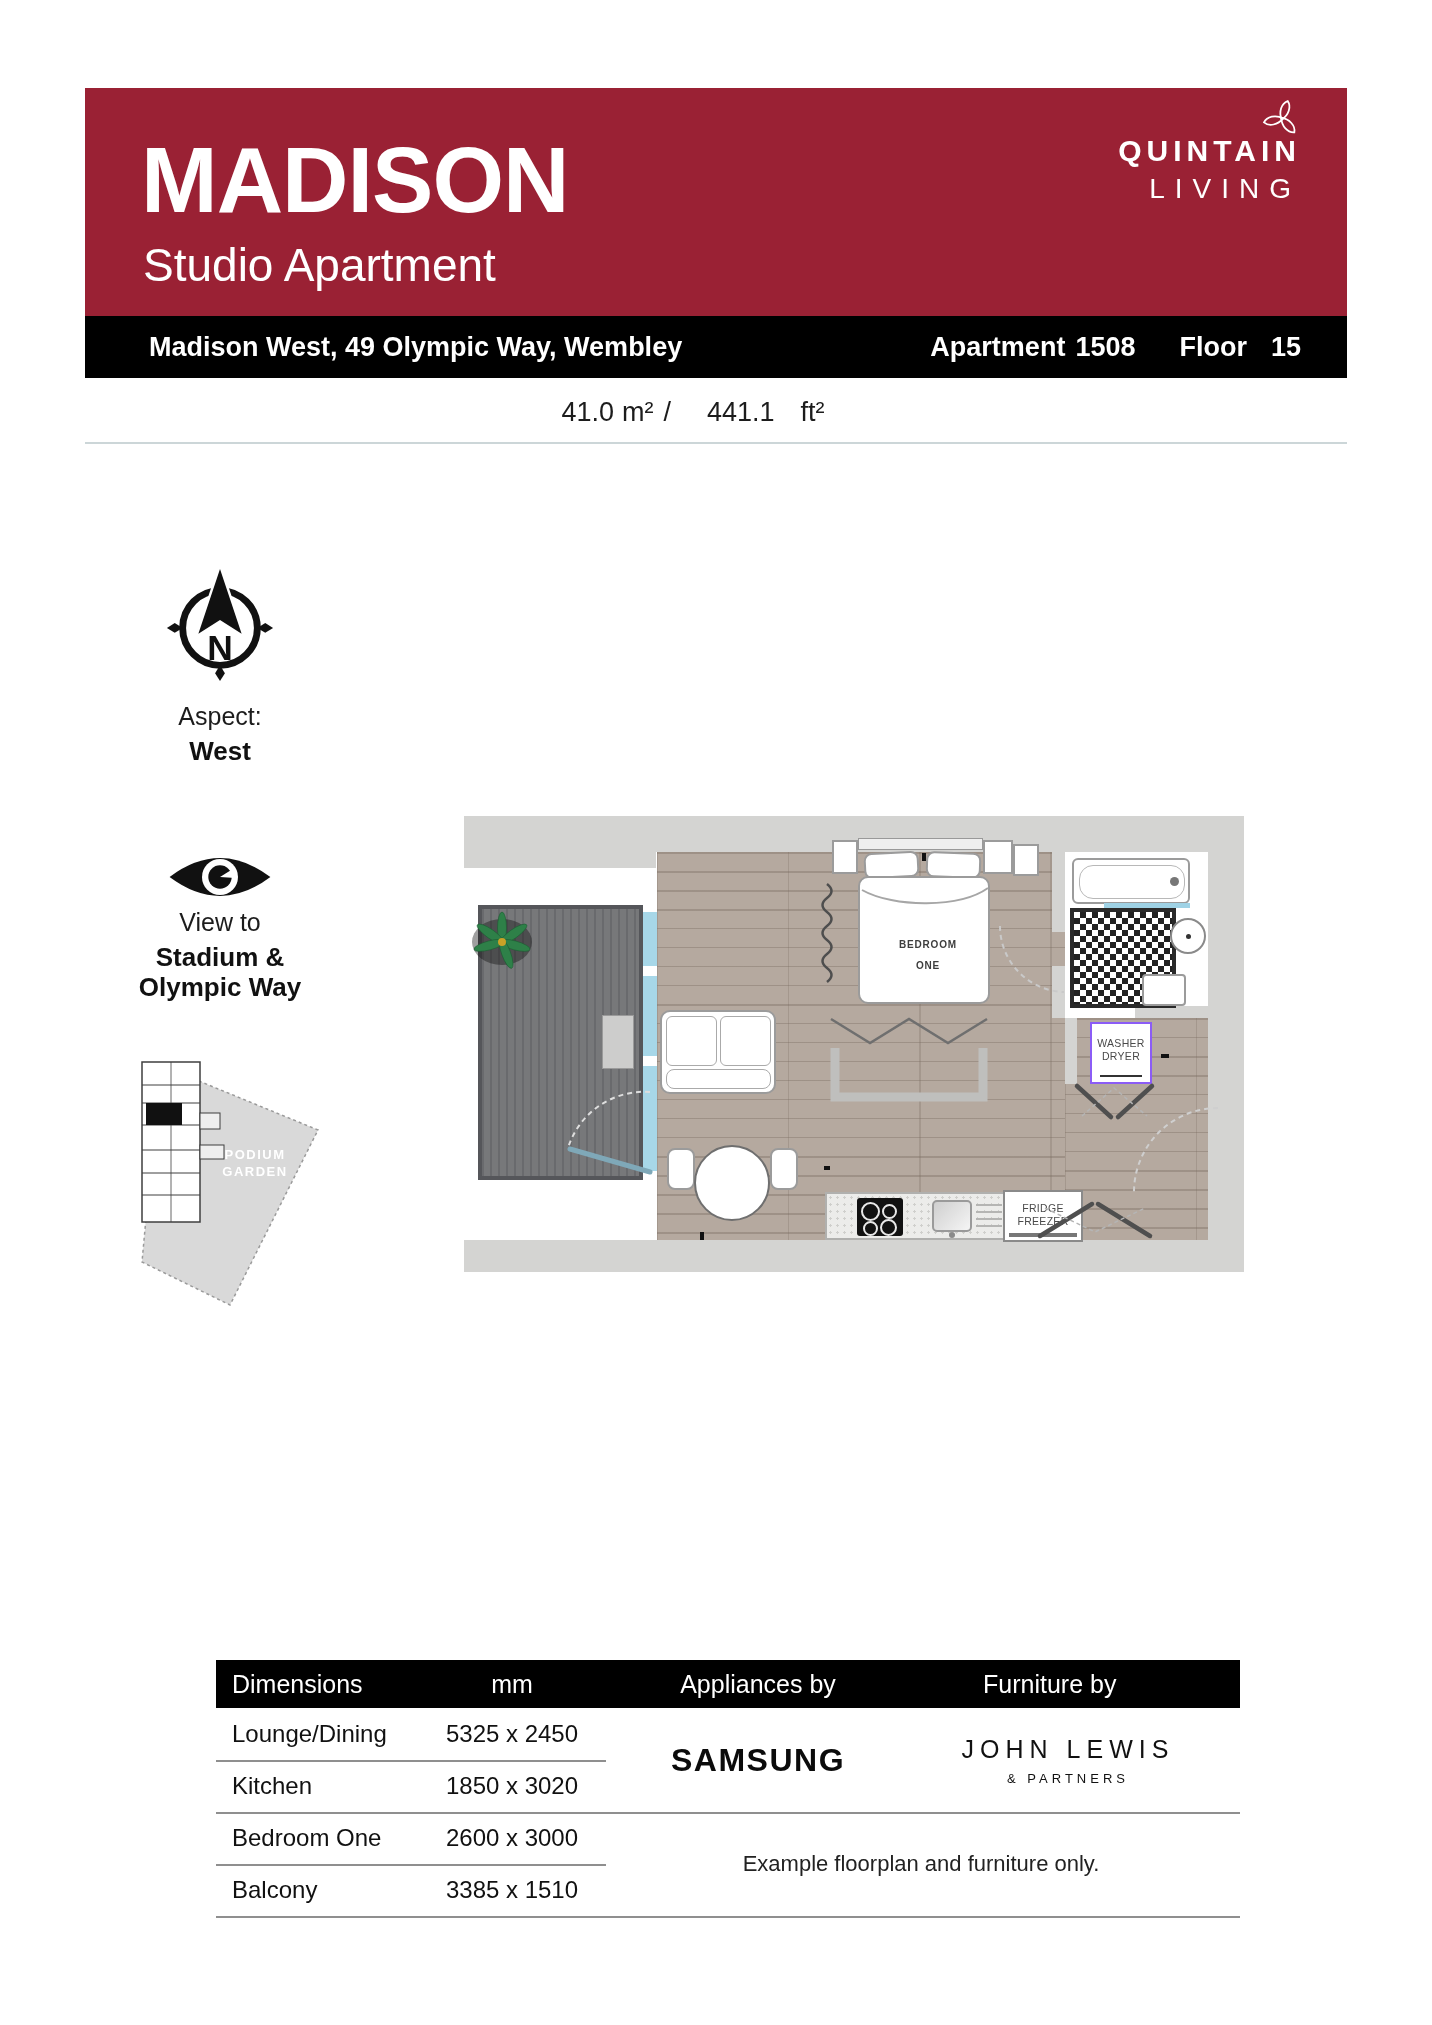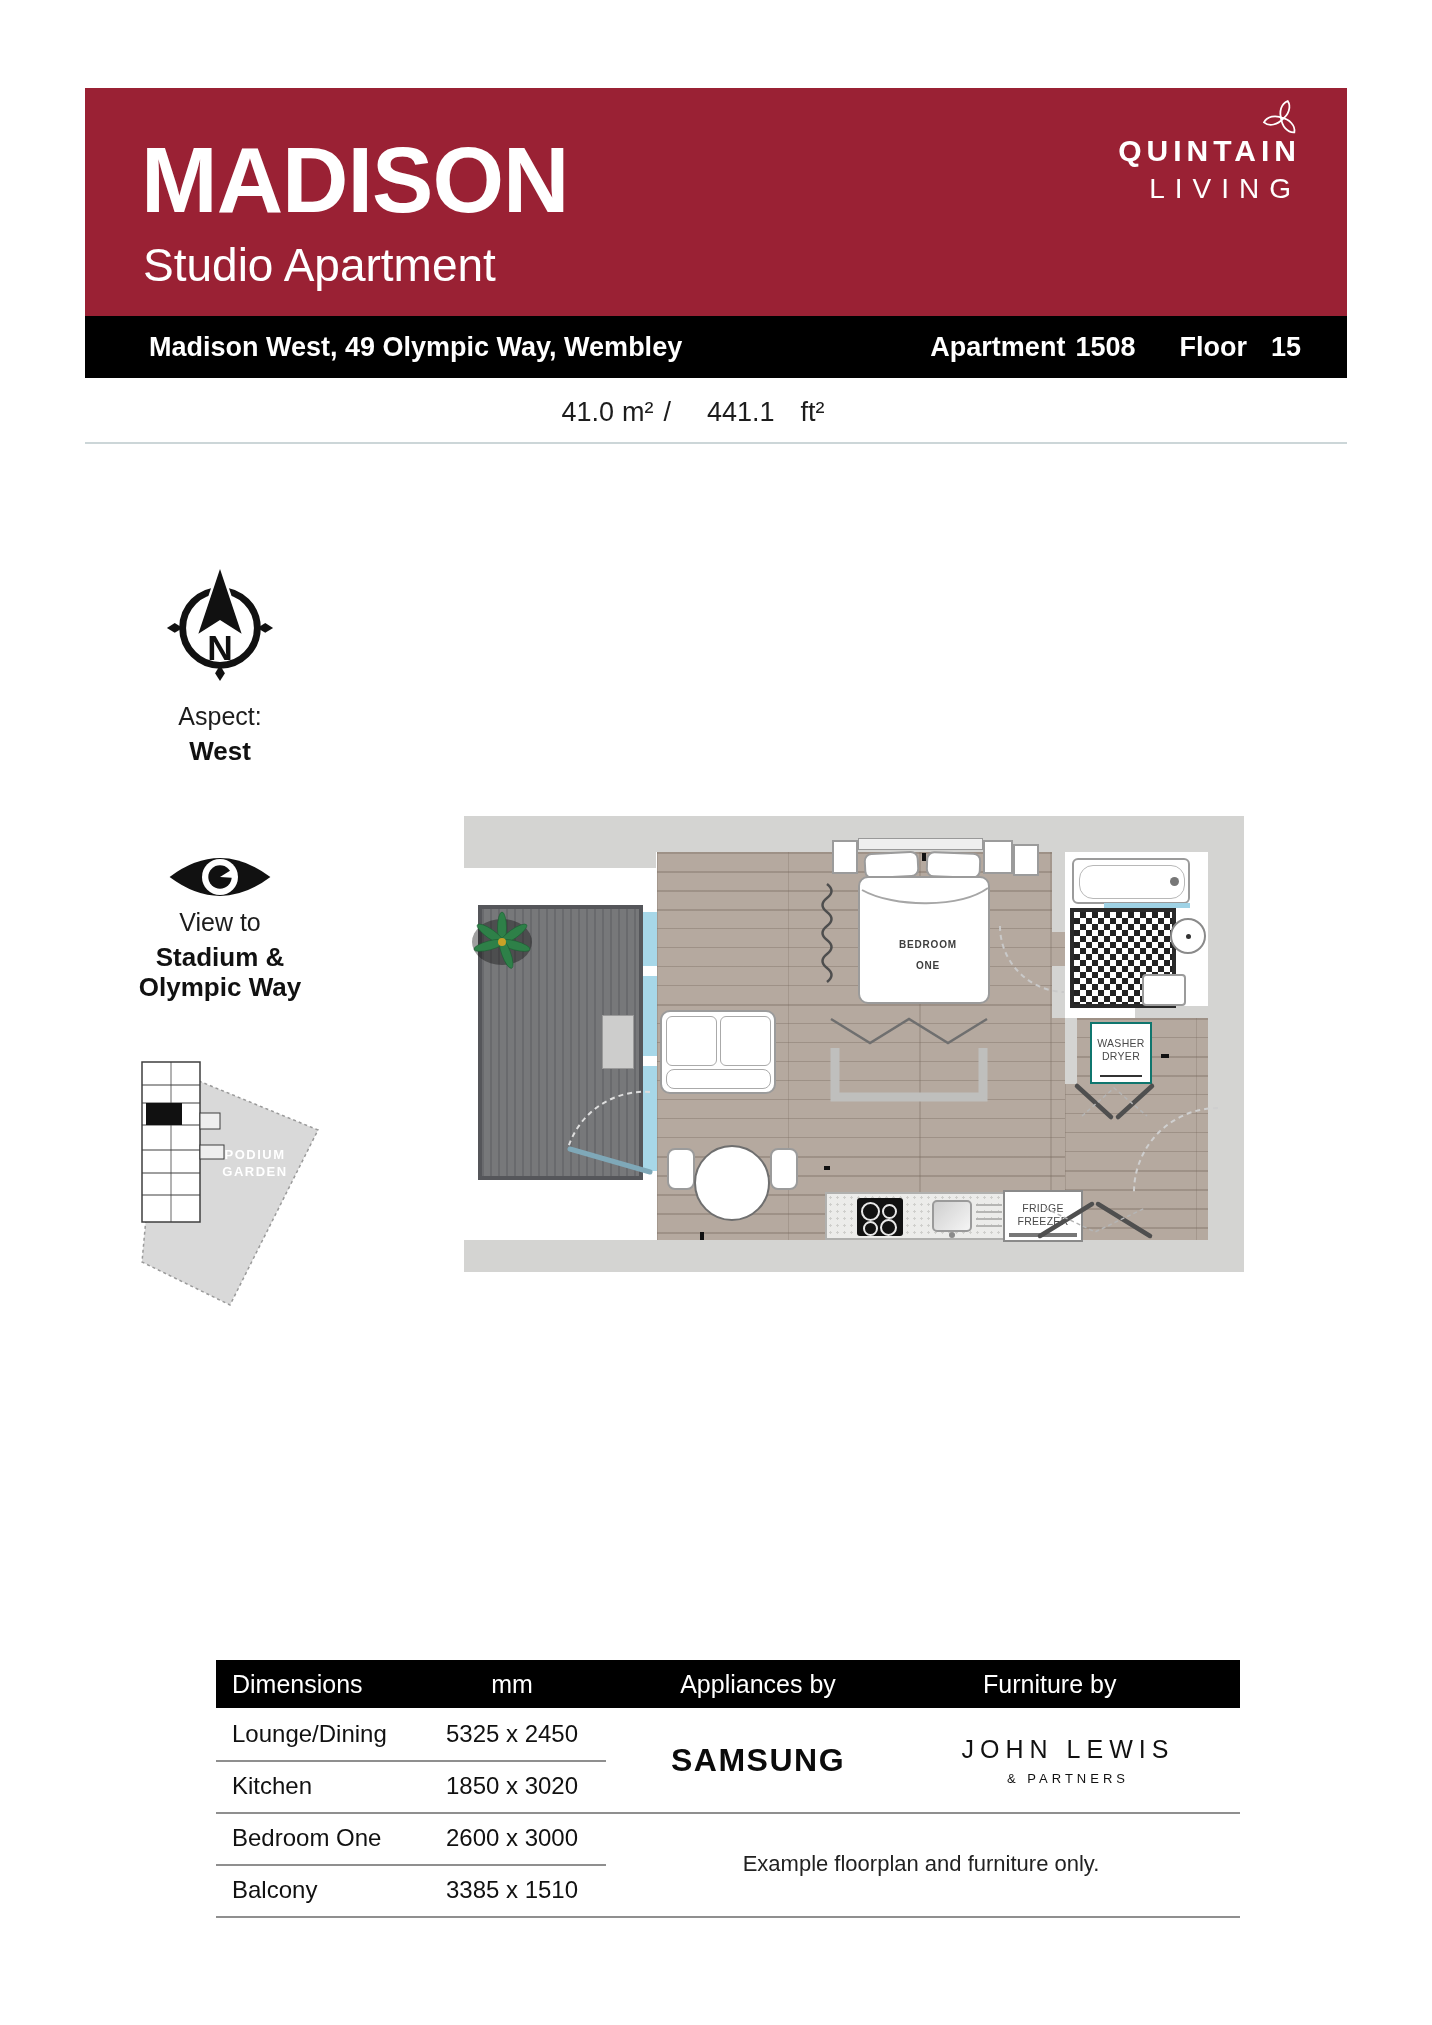--- a/index.html
+++ b/index.html
@@ -200,21 +200,21 @@
       <div class="abs" style="left:5px;top:5px;width:104px;height:32px;border:1.5px solid #b8b8b8;border-radius:14px;"></div>
       <div class="abs" style="left:96px;top:17px;width:9px;height:9px;background:#777;border-radius:50%;"></div>
     </div>
     <div class="abs" style="left:640px;top:87px;width:86px;height:5px;background:#9fd2e5;"></div>
     <div class="abs checker" style="left:606px;top:92px;width:106px;height:100px;"></div>
     <div class="abs" style="left:706px;top:102px;width:36px;height:36px;background:#fff;border:2px solid #8a8a8a;border-radius:50%;box-sizing:border-box;">
       <div class="abs" style="left:14px;top:14px;width:5px;height:5px;background:#333;border-radius:50%;"></div>
     </div>
     <div class="abs outline" style="left:678px;top:158px;width:44px;height:32px;border-radius:4px;"></div>
 
-    <div class="abs" style="left:626px;top:206px;width:62px;height:62px;background:#fff;border:2px solid #0f766e;box-sizing:border-box;">
+    <div class="abs" style="left:626px;top:206px;width:62px;height:62px;background:#fff;border:2px solid #8b5cf6;box-sizing:border-box;">
       <div class="fp-label" style="padding-top:13px;">
         <span style="display:block;">WASHER</span>
         <span style="display:block;">DRYER</span>
       </div>
       <div class="abs" style="left:8px;right:8px;bottom:5px;height:2px;background:#333;"></div>
     </div>
 
     <div class="abs outline" style="left:368px;top:24px;width:26px;height:34px;"></div>
     <div class="abs outline" style="left:519px;top:24px;width:30px;height:34px;"></div>
     <div class="abs outline" style="left:549px;top:28px;width:26px;height:32px;"></div>

